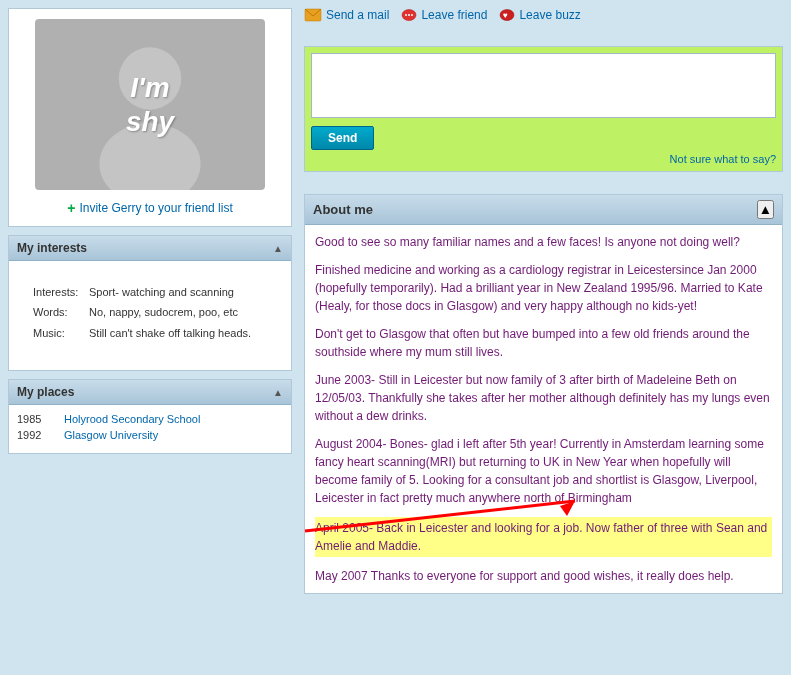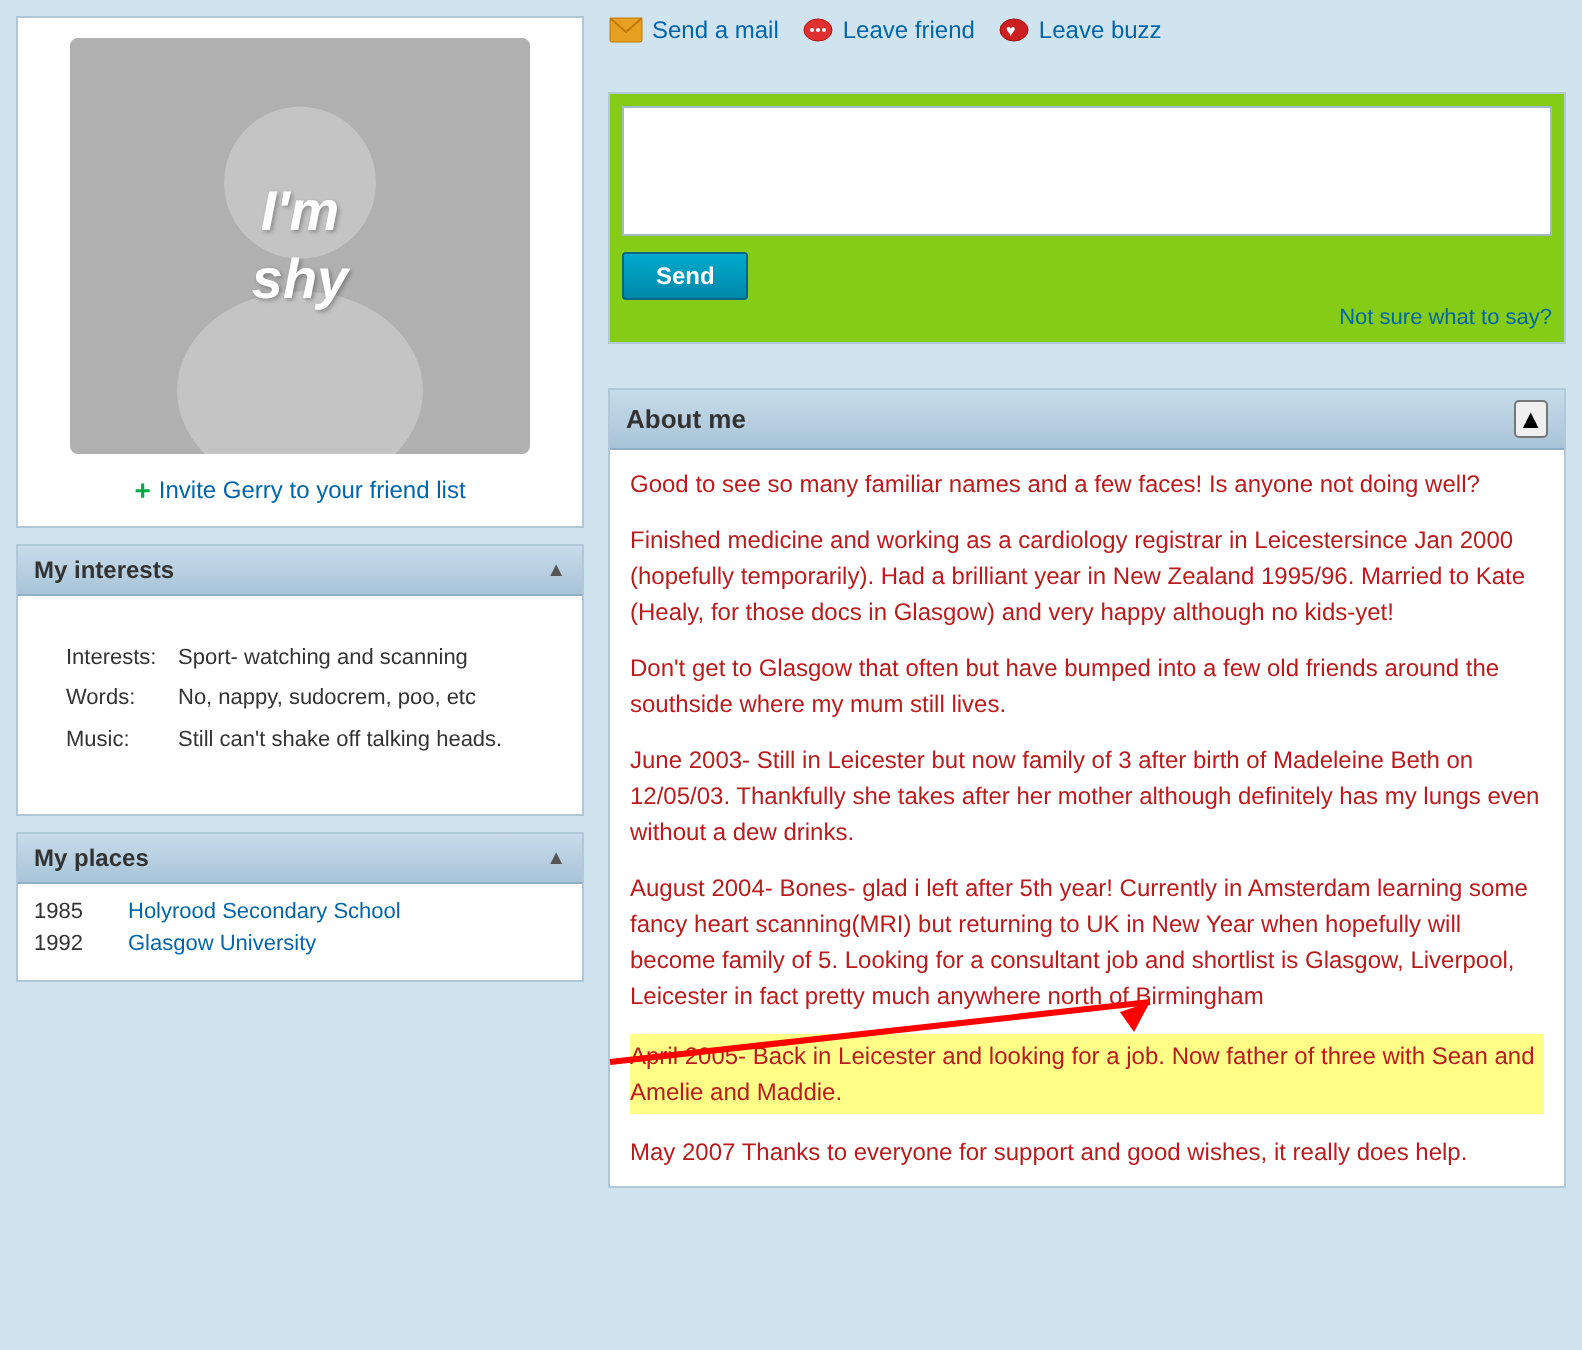--- a/index.html
+++ b/index.html
@@ -27,21 +27,21 @@
       border: 1px solid #b0c8d8;
       margin-bottom: 0;
       display: flex;
       flex-direction: column;
       align-items: center;
       padding: 10px;
     }
 
     .shy-avatar {
       width: 230px;
-      height: 208px;
+      height: 171px;
       background: #b0b0b0;
       border-radius: 4px;
       display: flex;
       flex-direction: column;
       align-items: center;
       justify-content: center;
       position: relative;
       overflow: hidden;
     }
 
@@ -164,21 +164,21 @@
       color: #0066aa;
       text-decoration: none;
       font-size: 12px;
       display: flex;
       align-items: center;
       gap: 4px;
     }
 
     
     .compose-area {
-      background: #84cc16;
+      background: #bef264;
       border: 1px solid #b0c8d8;
       margin-bottom: 6px;
       padding: 6px;
     }
 
     .compose-textarea {
       width: 100%;
       height: 65px;
       border: 1px solid #a0b8c8;
       resize: none;
@@ -236,21 +236,21 @@
       font-size: 13px;
       font-weight: bold;
       color: #333;
       border-bottom: 1px solid #90b0c8;
     }
 
     .about-content {
       padding: 8px 10px;
       font-size: 12px;
       line-height: 1.5;
-      color: #b91c1c;
+      color: #701a75;
     }
 
     .about-content p {
       margin-bottom: 10px;
     }
 
     .about-content p:last-child {
       margin-bottom: 0;
     }
 

